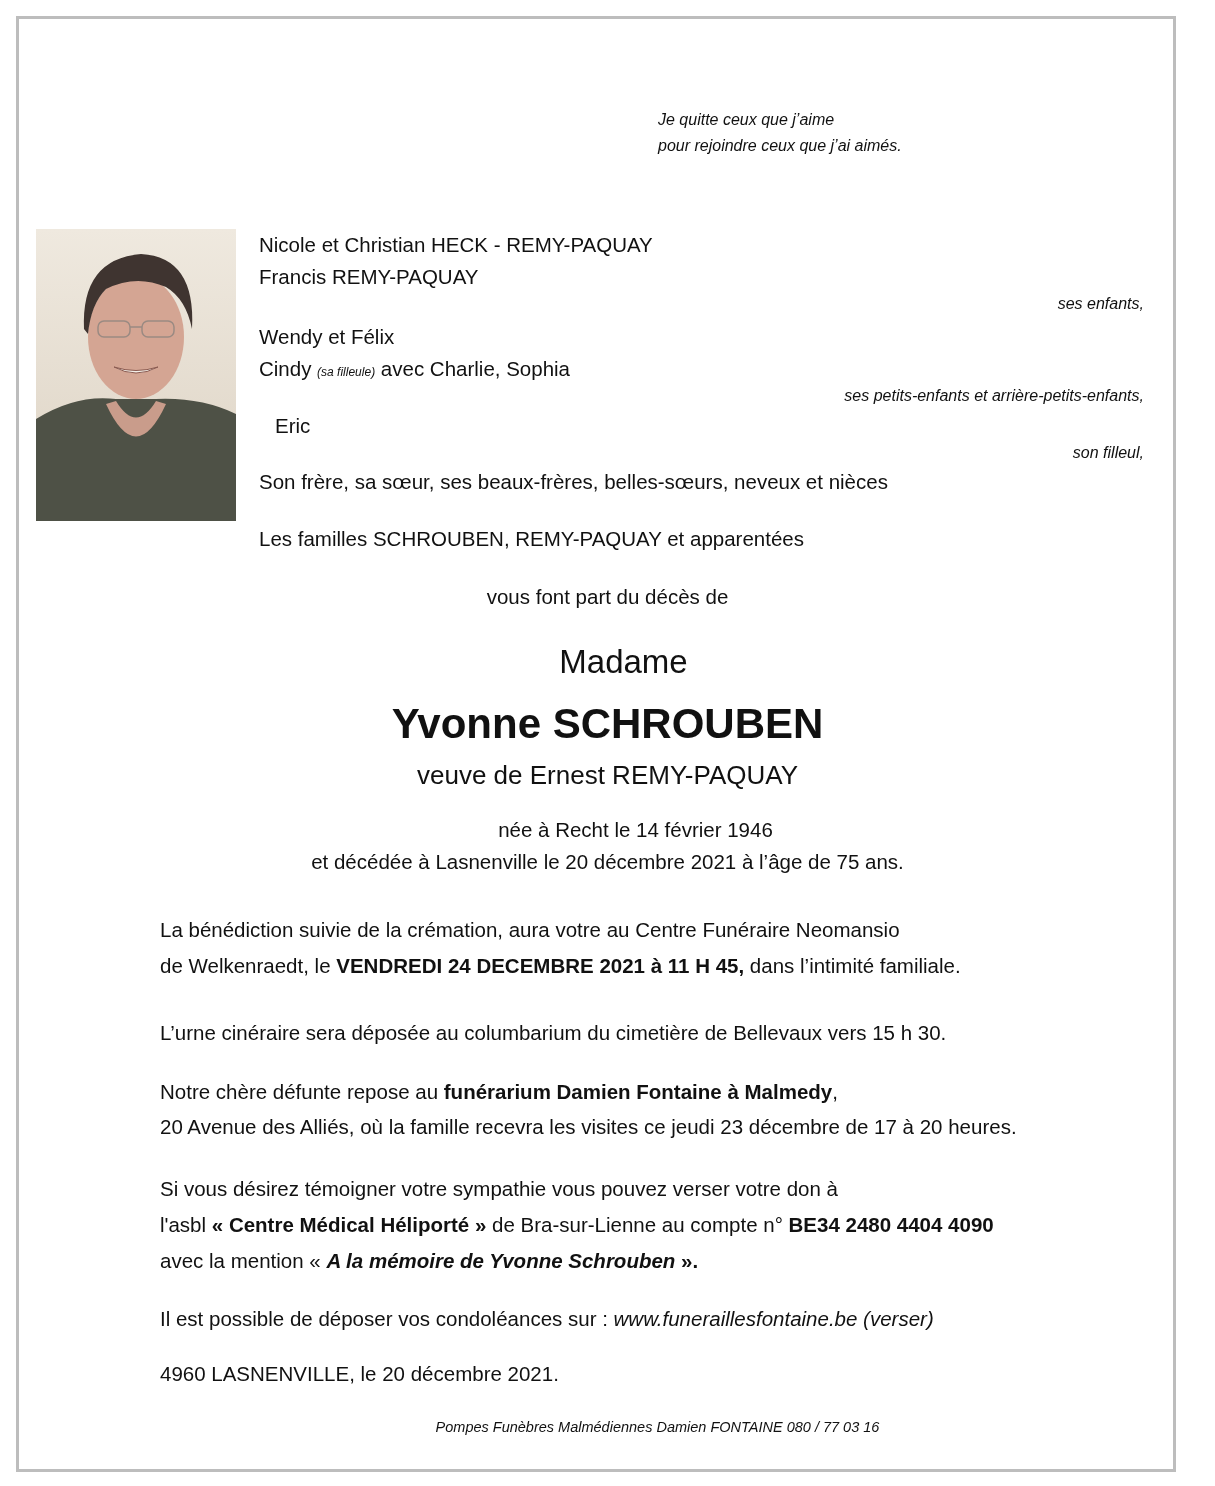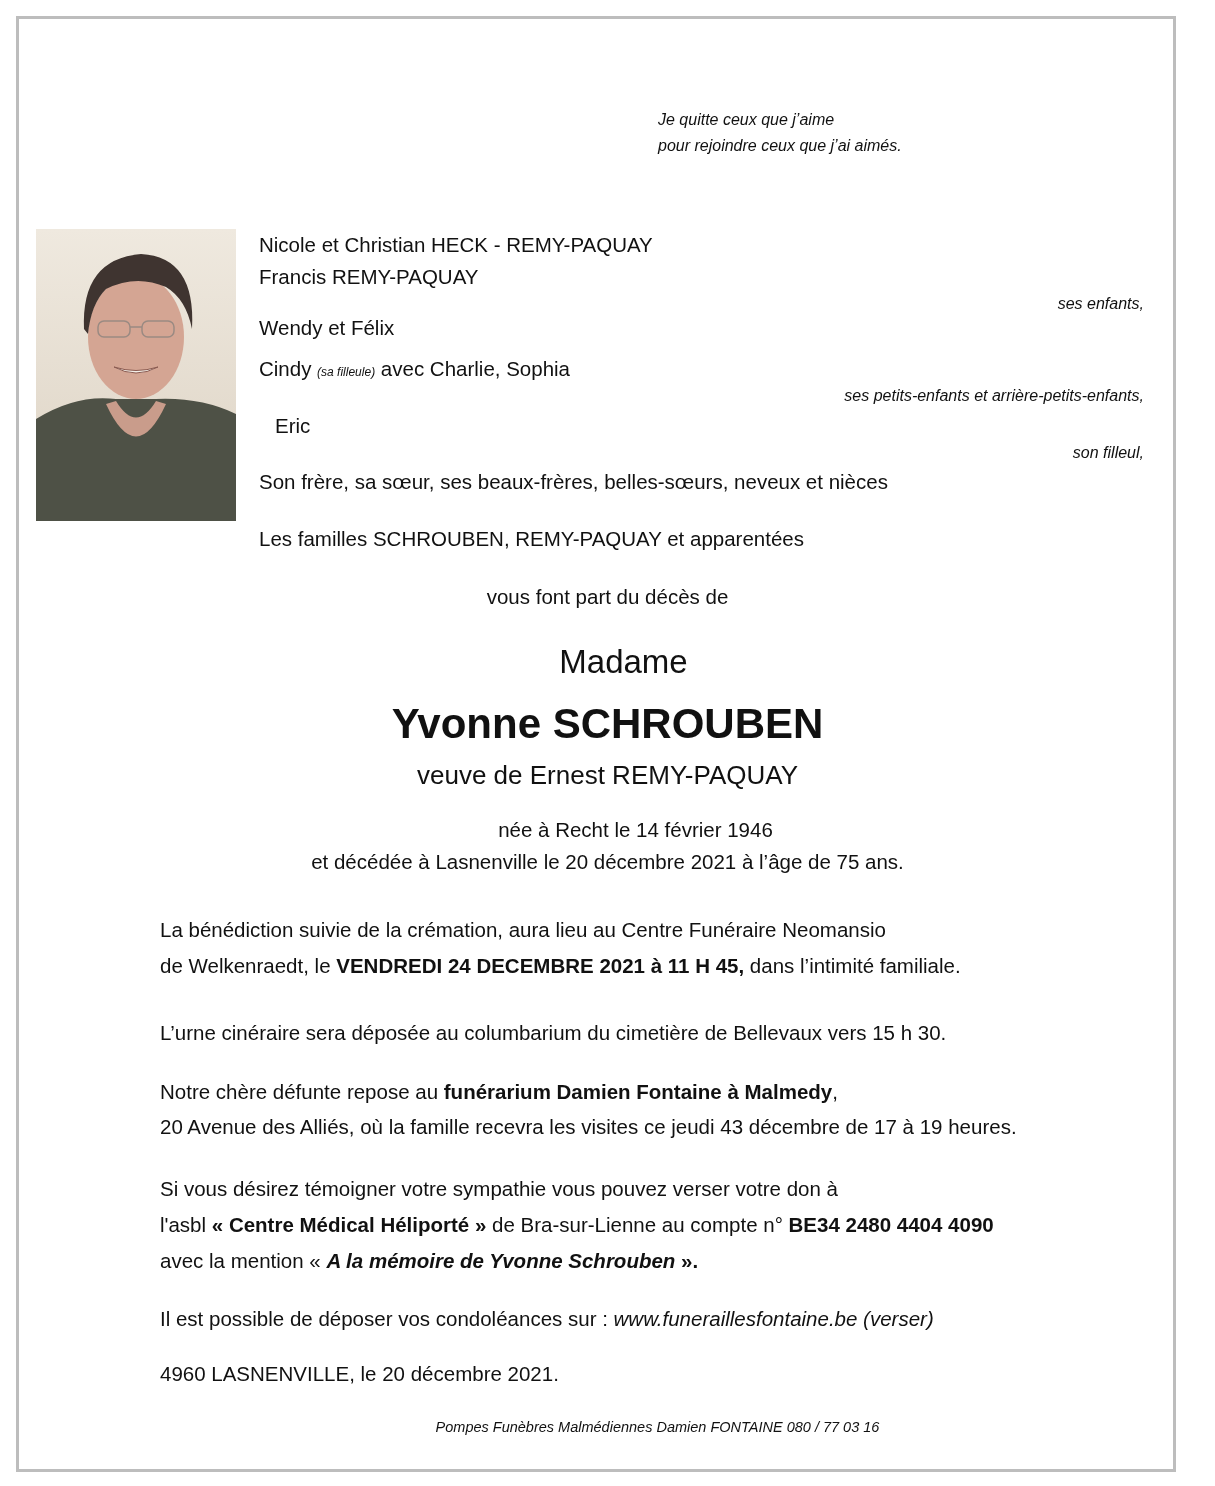--- a/index.html
+++ b/index.html
@@ -47,50 +47,50 @@
     <rect x="106" y="92" width="32" height="16" rx="6" fill="none" stroke="#9a8a82" stroke-width="1.5"></rect>
     <line x1="94" y1="98" x2="106" y2="98" stroke="#9a8a82" stroke-width="1.5"></line>
     <path d="M78 138 Q100 150 122 138 Q100 145 78 138 Z" fill="#f4efe8" stroke="#8a5a50" stroke-width="1"></path>
   </svg>
 </div>
 
 <div class="abs fam" style="top:232px;">Nicole et Christian HECK - REMY-PAQUAY</div>
 <div class="abs fam" style="top:264px;">Francis REMY-PAQUAY</div>
 <div class="abs rel" style="top:295px;">ses enfants,</div>
 
-<div class="abs fam" style="top:315px;">Wendy et Félix</div>
+<div class="abs fam" style="top:324px;">Wendy et Félix</div>
 <div class="abs fam" style="top:356px;">
   <span>Cindy </span><span class="small-it">(sa filleule)</span><span> avec Charlie, Sophia</span>
 </div>
 <div class="abs rel" style="top:387px;">ses petits-enfants et arrière-petits-enfants,</div>
 
 <div class="abs fam" style="top:413px;margin-left:16px;">Eric</div>
 <div class="abs rel" style="top:444px;">son filleul,</div>
 
 <div class="abs fam" style="top:469px;">Son frère, sa sœur, ses beaux-frères,  belles-sœurs, neveux et nièces</div>
 <div class="abs fam" style="top:526px;">Les familles  SCHROUBEN, REMY-PAQUAY et apparentées</div>
 
 <div class="abs center" style="top:585px; font-size:20.5px;">vous font part du décès de</div>
 <div class="abs center" style="top:643px; font-size:33px;padding-left:16px;">Madame</div>
 <div class="abs center b" style="top:700px; font-size:42px;">Yvonne SCHROUBEN</div>
 <div class="abs center" style="top:760px; font-size:26px;">veuve de Ernest REMY-PAQUAY</div>
 <div class="abs center" style="top:818px; font-size:20.5px;padding-left:28px;">née à Recht le 14 février 1946</div>
 <div class="abs center" style="top:850px; font-size:20.5px;">et décédée à Lasnenville le 20 décembre 2021 à l’âge de 75 ans.</div>
 
-<div class="abs body-txt" style="top:917px;">La bénédiction suivie de la crémation, aura lieu au Centre Funéraire Neomansio</div>
+<div class="abs body-txt" style="top:917px;">La bénédiction suivie de la crémation, aura votre au Centre Funéraire Neomansio</div>
 <div class="abs body-txt" style="top:953px;">
   <span>de Welkenraedt,  le </span><span class="b">VENDREDI 24 DECEMBRE 2021 à 11 H 45,</span><span> dans l’intimité familiale.</span>
 </div>
 
 <div class="abs body-txt" style="top:1020px;">L’urne cinéraire sera déposée au columbarium du cimetière de Bellevaux vers 15 h 30.</div>
 
 <div class="abs body-txt" style="top:1079px;">
   <span>Notre chère défunte repose au </span><span class="b">funérarium Damien Fontaine à Malmedy</span><span>,</span>
 </div>
-<div class="abs body-txt" style="top:1114px;">20 Avenue des Alliés, où la famille recevra les visites ce jeudi  43 décembre de 17 à 19 heures.</div>
+<div class="abs body-txt" style="top:1114px;">20 Avenue des Alliés, où la famille recevra les visites ce jeudi  23 décembre de 17 à 20 heures.</div>
 
 <div class="abs body-txt" style="top:1176px;">Si vous désirez témoigner votre sympathie vous pouvez verser votre don à</div>
 <div class="abs body-txt" style="top:1212px;">
   <span>l'asbl </span><span class="b">« Centre Médical Héliporté »</span><span> de Bra-sur-Lienne au compte n° </span><span class="b">BE34 2480 4404 4090</span>
 </div>
 <div class="abs body-txt" style="top:1248px;">
   <span>avec la mention « </span><span class="b it">A la mémoire de Yvonne Schrouben</span><span class="b"> ».</span>
 </div>
 
 <div class="abs body-txt" style="top:1306px;">

